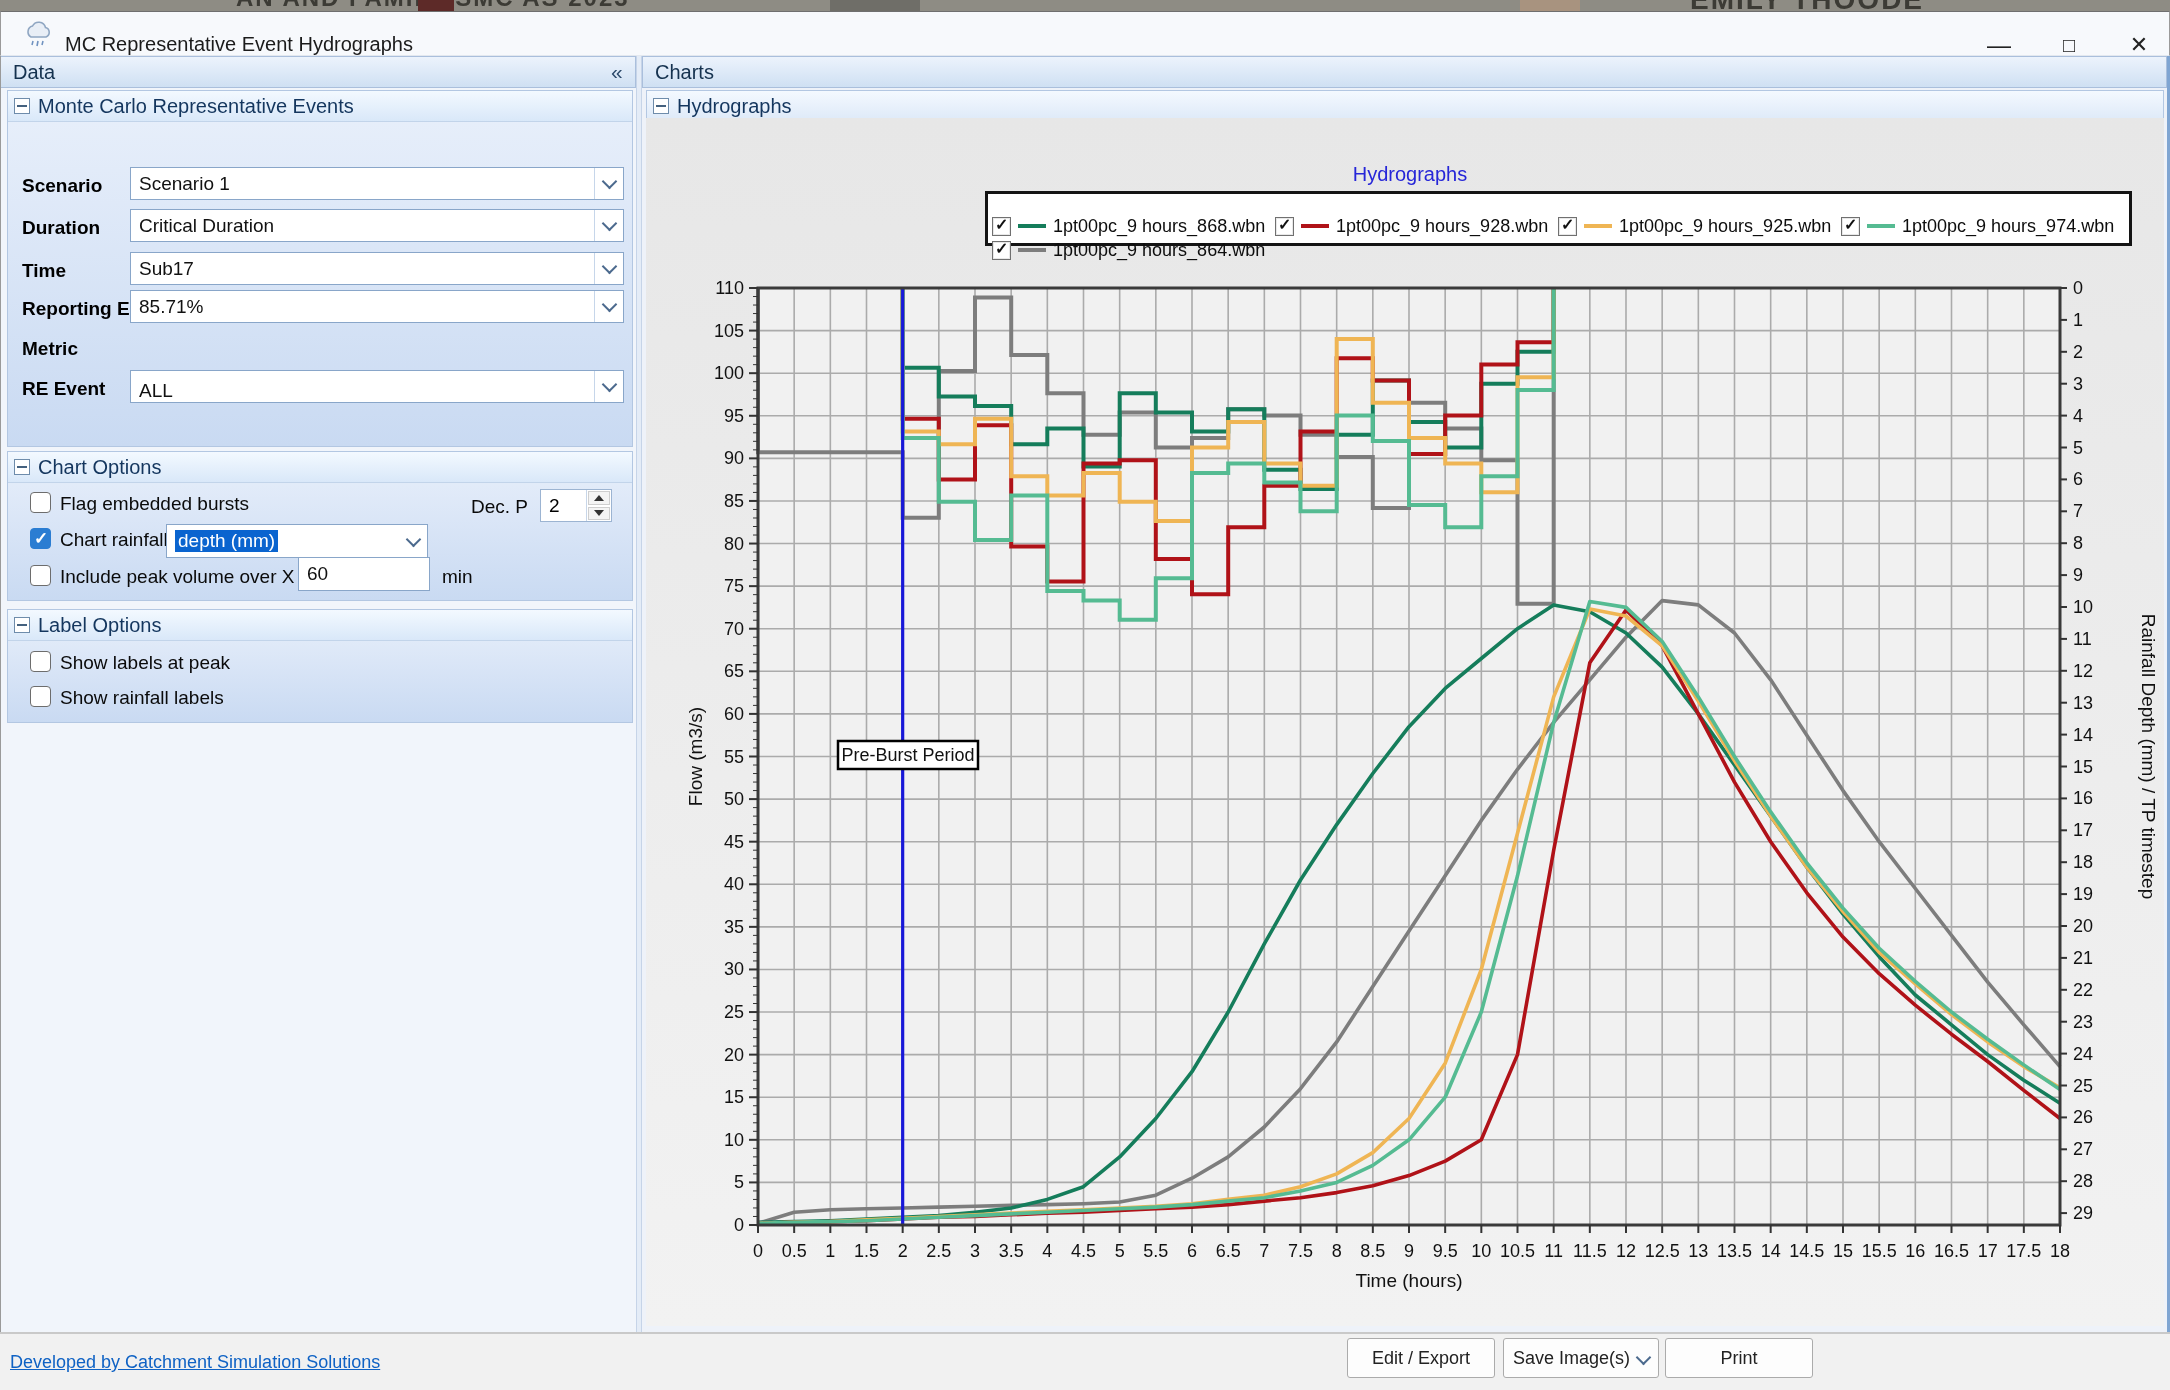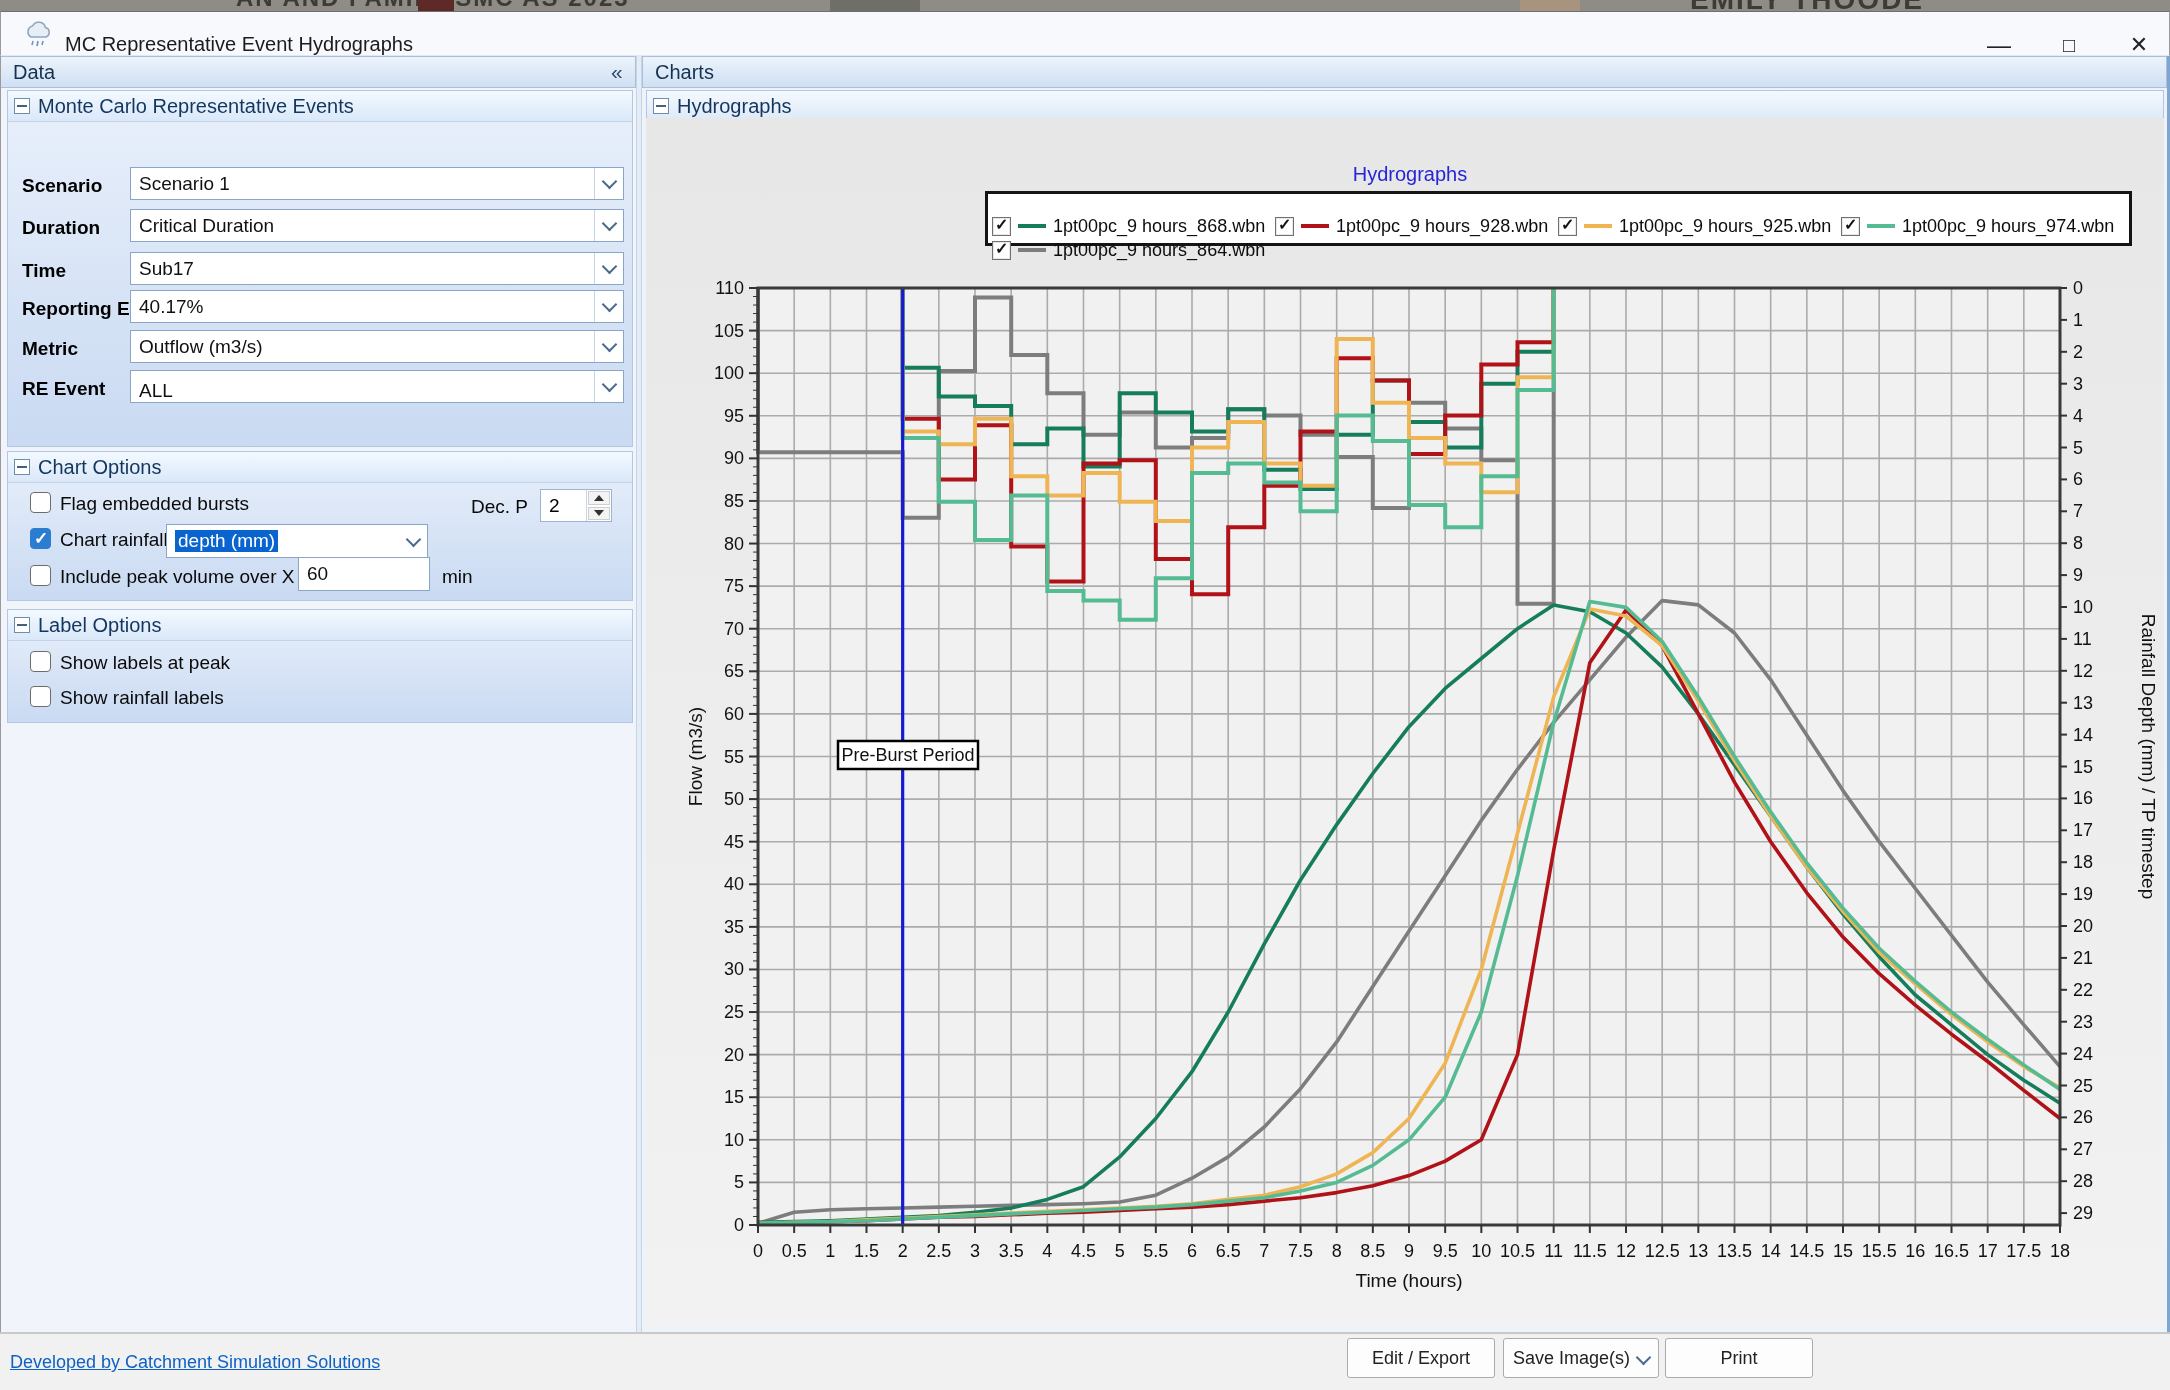--- a/index.html
+++ b/index.html
@@ -112,32 +112,26 @@
       </div>
       <div class="abs field-label" style="left:14px;top:169px;">Time</div>
       <div class="combo" style="left:122px;top:161px;width:494px;height:33px;">
         <div class="val">Sub17</div>
         <div class="arrow-box">
             <div class="chev"></div>
           </div>
       </div>
       <div class="abs field-label" style="left:14px;top:207px;">Reporting EP</div>
       <div class="combo" style="left:122px;top:199px;width:494px;height:33px;">
-        <div class="val">40.17%</div>
+        <div class="val">85.71%</div>
         <div class="arrow-box">
             <div class="chev"></div>
           </div>
       </div>
       <div class="abs field-label" style="left:14px;top:247px;">Metric</div>
-      <div class="combo" style="left:122px;top:239px;width:494px;height:33px;">
-        <div class="val">Outflow (m3/s)</div>
-        <div class="arrow-box">
-            <div class="chev"></div>
-          </div>
-      </div>
       <div class="abs field-label" style="left:14px;top:287px;">RE Event</div>
       <div class="combo" style="left:122px;top:279px;width:494px;height:33px;align-items:flex-end;">
         <div class="val">ALL</div>
         <div class="arrow-box">
             <div class="chev"></div>
           </div>
       </div>
       <div class="btn" style="left:8px;top:321px;width:178px;height:41px;">Clear Chart</div>
       <div class="btn" style="left:470px;top:321px;width:150px;height:41px;">Add to Chart</div>
     </div>

